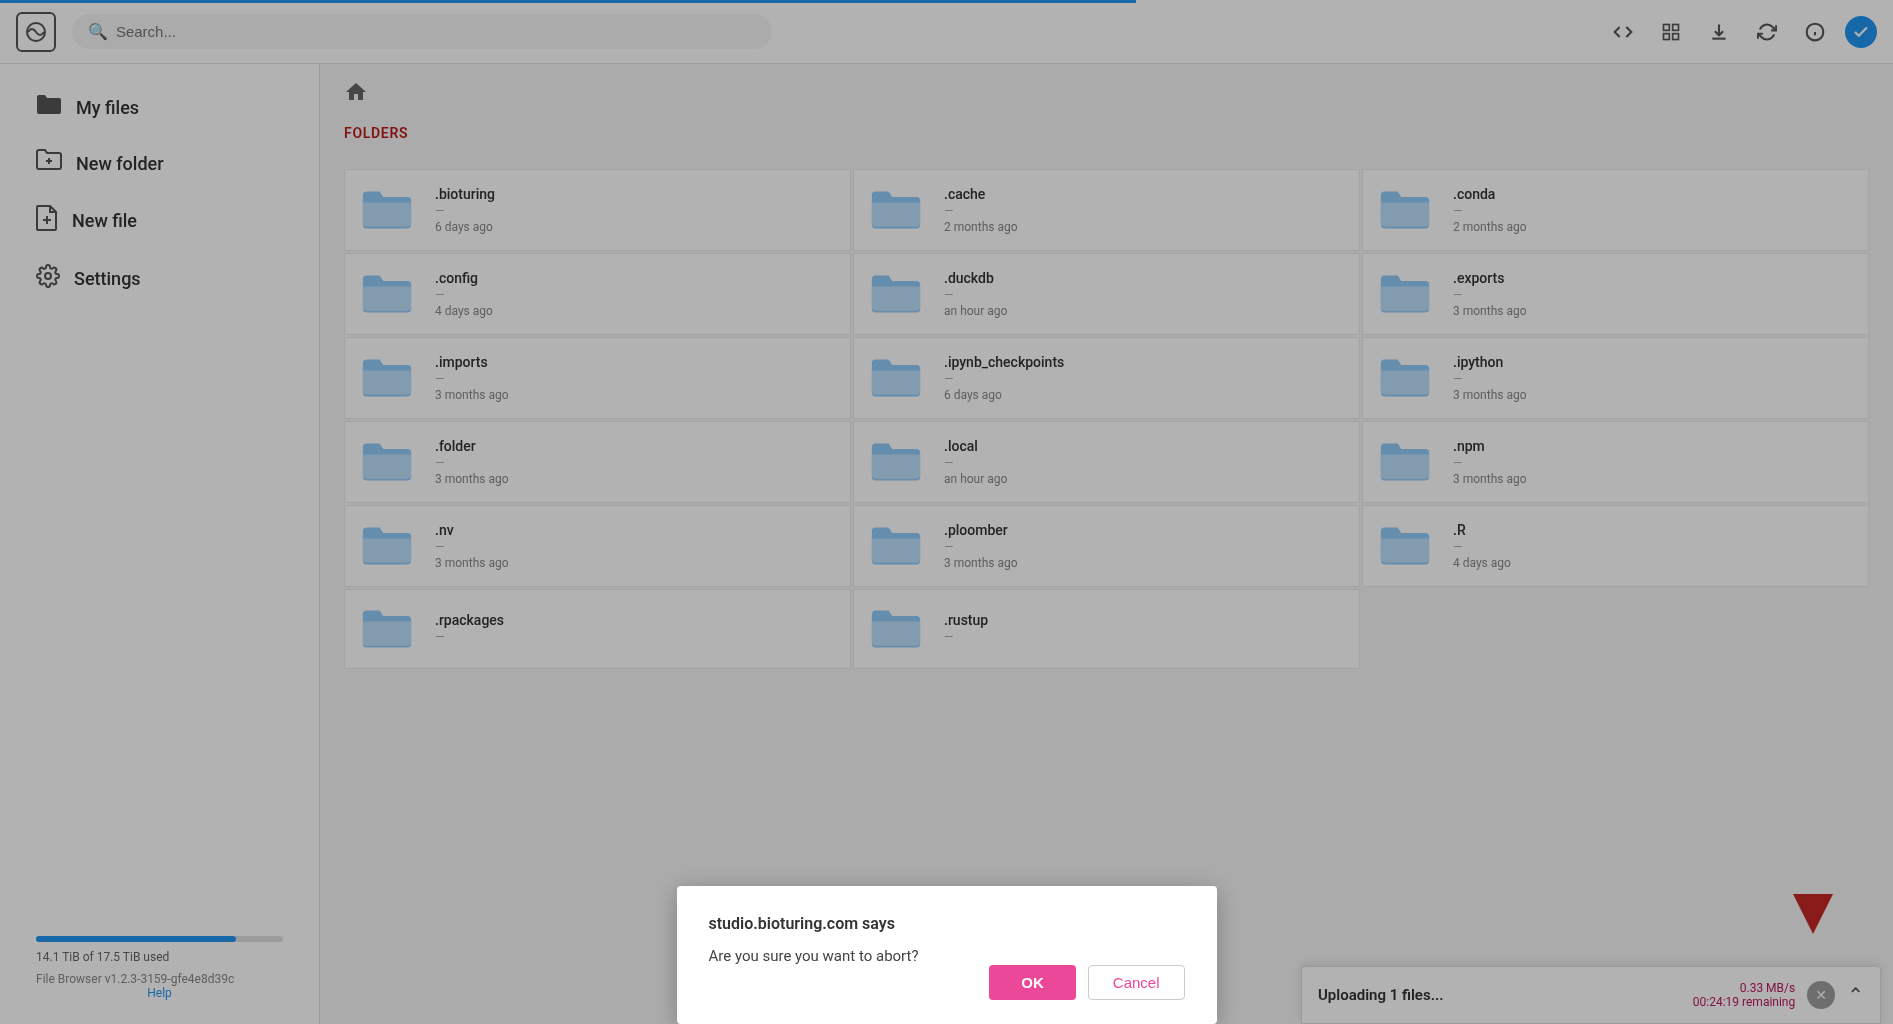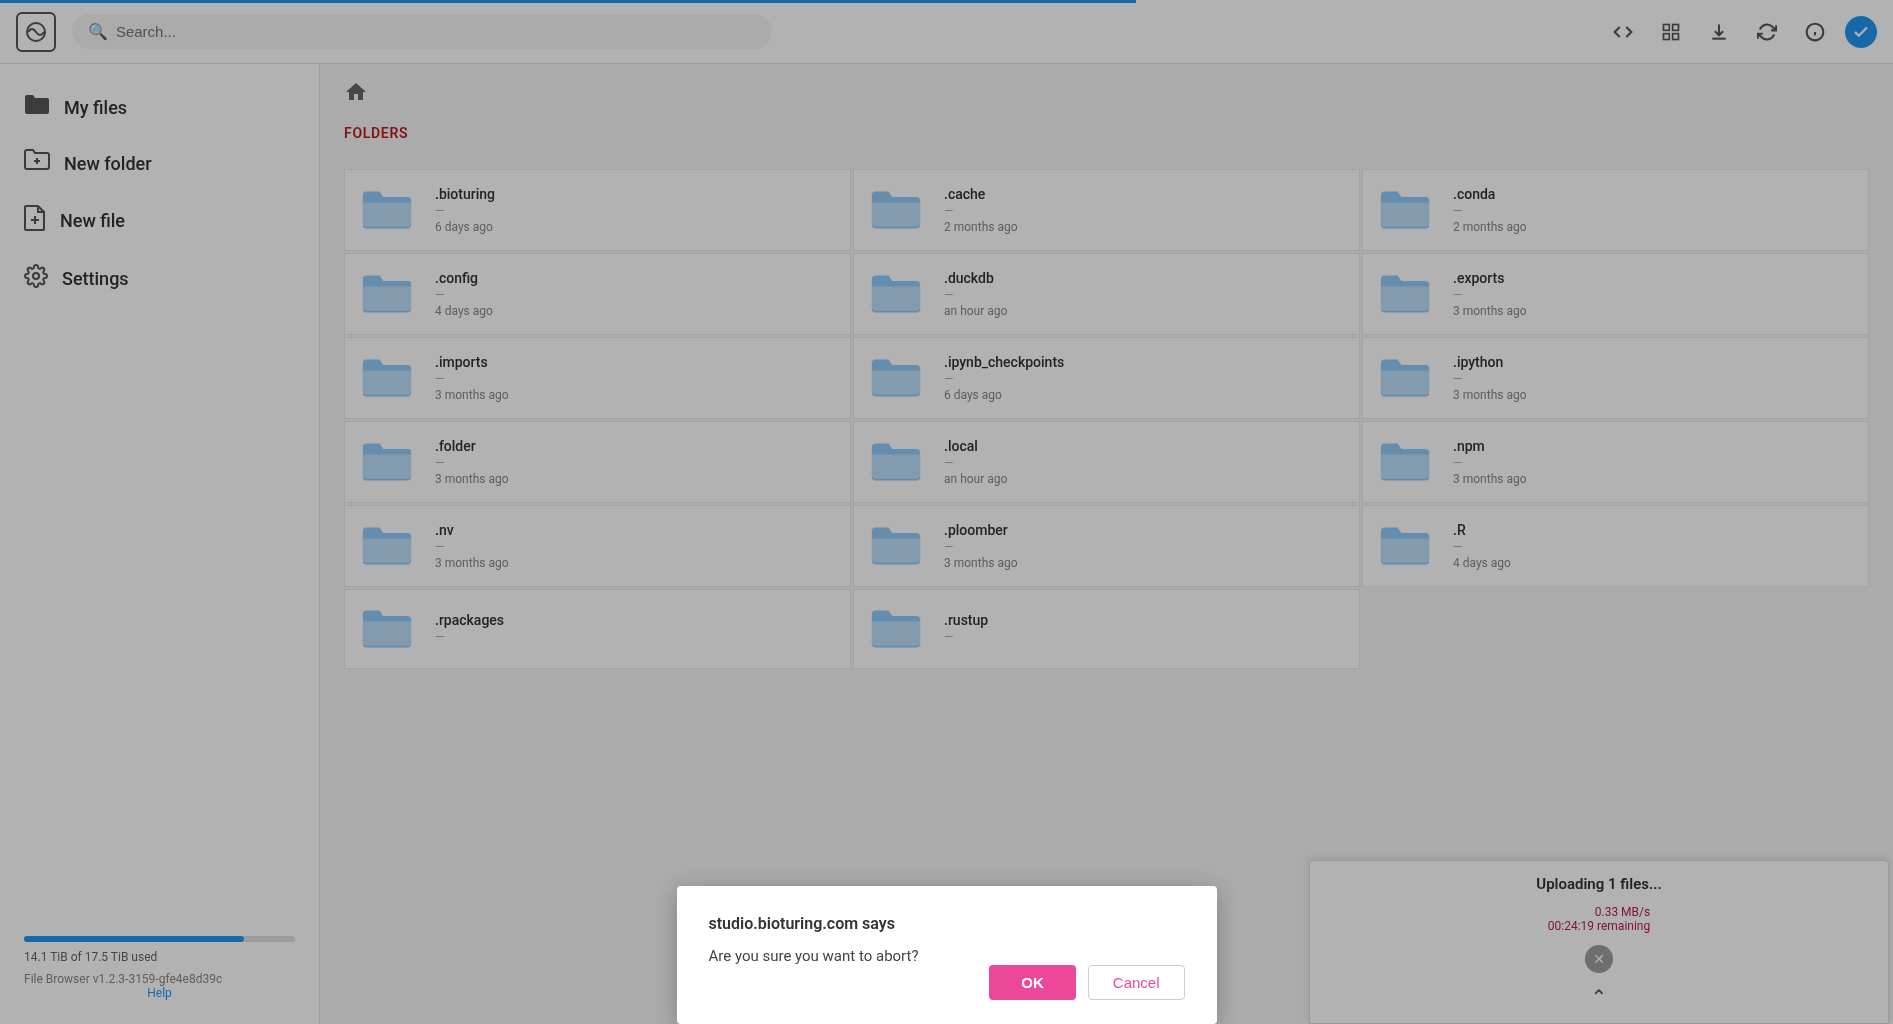--- a/index.html
+++ b/index.html
@@ -89,21 +89,21 @@
       display: flex;
       height: calc(1024px - 64px);
     }
 
     
     .sidebar {
       width: 320px;
       min-width: 320px;
       background: #fff;
       border-right: 1px solid #e0e0e0;
-      padding: 16px 0;
+      padding: 16px 12px;
       display: flex;
       flex-direction: column;
     }
     .sidebar-item {
       display: flex;
       align-items: center;
       padding: 14px 24px;
       cursor: pointer;
       gap: 14px;
       font-size: 18px;
@@ -191,32 +191,31 @@
     }
     .folder-info { display: flex; flex-direction: column; gap: 2px; }
     .folder-name { font-size: 14px; color: #333; font-weight: 500; }
     .folder-dash { font-size: 12px; color: #aaa; }
     .folder-date { font-size: 12px; color: #888; }
 
     
     .upload-bar {
       position: fixed;
       bottom: 0;
-      right: 4px;
+      right: 12px;
       width: 580px;
       background: #fff;
       border: 1px solid #ddd;
       border-radius: 4px 4px 0 0;
       display: flex;
       align-items: center;
       padding: 14px 16px;
       gap: 12px;
       box-shadow: 0 -2px 8px rgba(0,0,0,0.1);
       z-index: 100;
-      flex-direction: column;
     }
     .upload-label {
       font-size: 15px;
       font-weight: 600;
       color: #333;
       flex: 1;
     }
     .upload-speed {
       font-size: 12px;
       color: #be185d;

